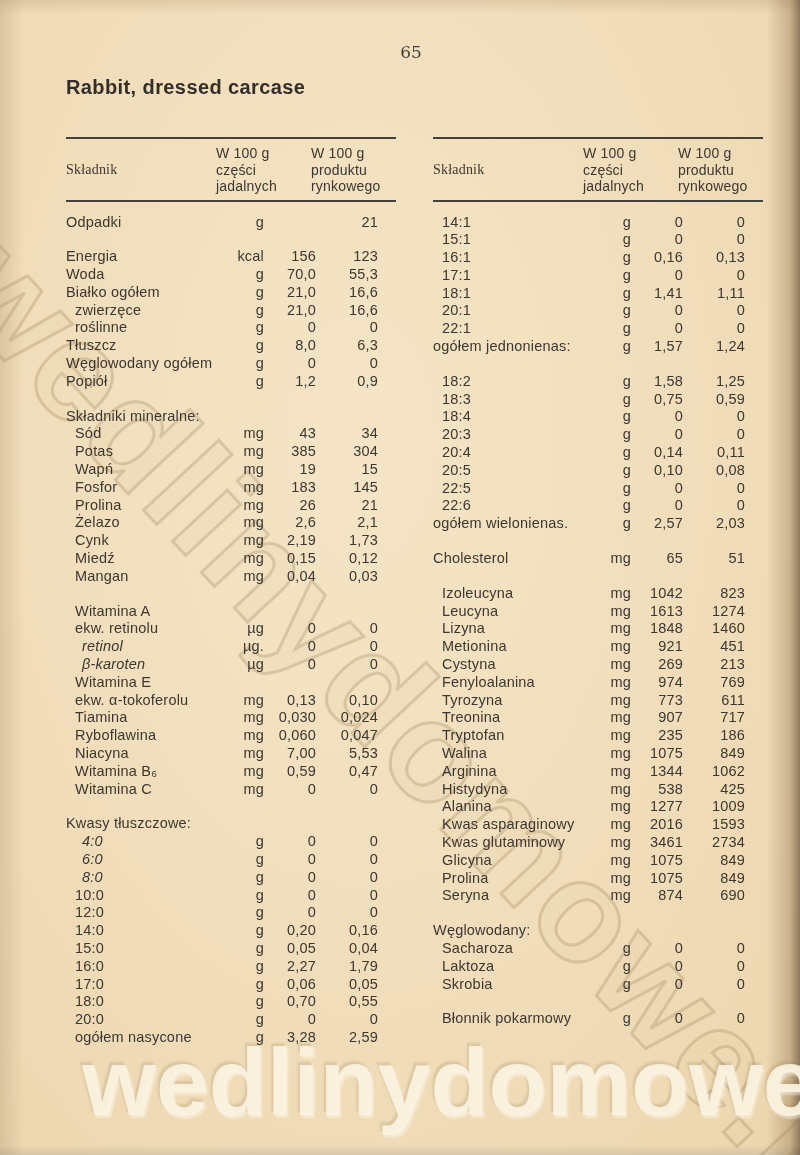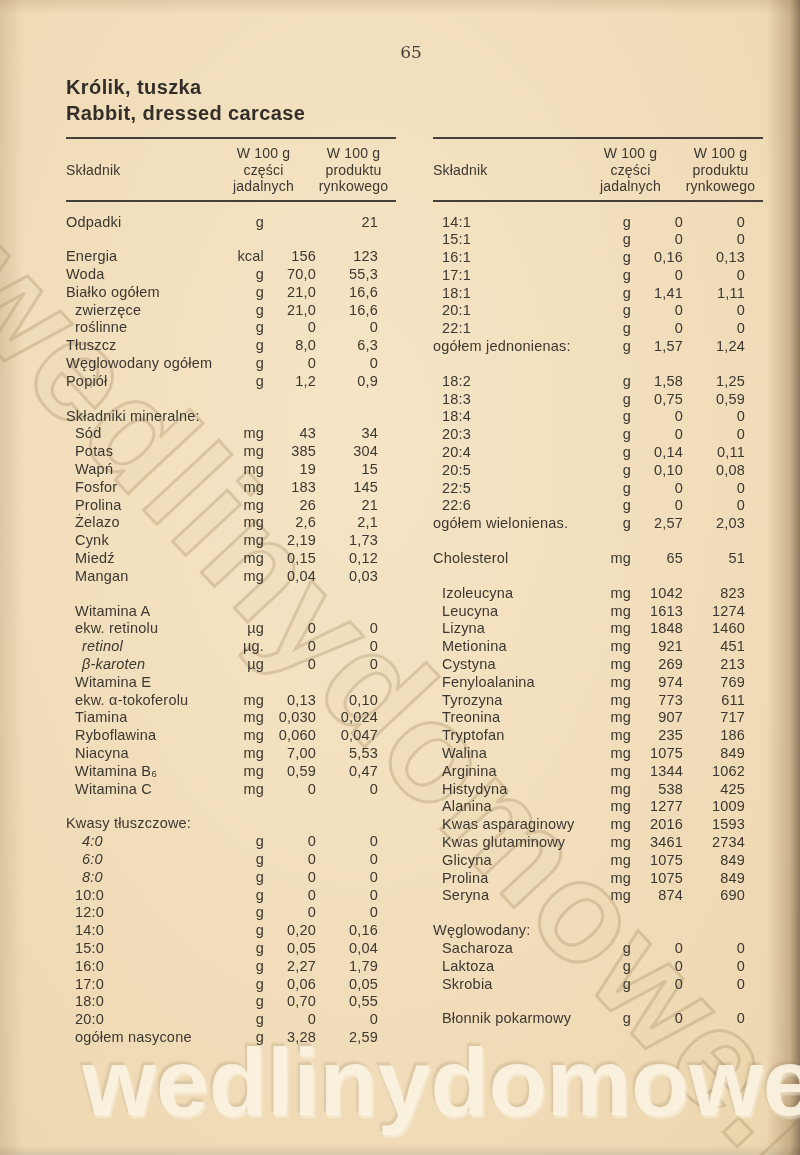--- a/index.html
+++ b/index.html
@@ -50,22 +50,22 @@
     display:flex;gap:37px;z-index:3;
   }
   .tcol{width:330px;flex:0 0 330px;}
   .thead{
     border-top:2px solid #45403a;
     border-bottom:2px solid #45403a;
     display:flex;align-items:flex-end;
     padding:6px 0 5px 0;
     font-size:14px;line-height:16.5px;letter-spacing:0.2px;
   }
-  .h-ingredient{flex:1;padding-bottom:16px;}
-  .h-col{width:95px;text-align:center;}
+  .h-ingredient{flex:1;padding-bottom:16px;font-family:Liberation Serif, serif;}
+  .h-col{width:95px;text-align:left;}
   .h-col-market{width:85px;}
   .tbody{padding-top:12px;}
   .row{
     display:flex;align-items:baseline;
     height:17.8px;line-height:17.8px;
     font-size:14.5px;letter-spacing:0.2px;
     padding-right:18px;white-space:nowrap;
   }
   .row .label{flex:1;overflow:visible;}
   .row .unit{width:50px;text-align:right;}
@@ -78,21 +78,20 @@
 </head>
 <body>
 
 <div class="page">
 
   <div class="wm-diag">wedlinydomowe.pl</div>
 
   <div class="page-number">65</div>
 
   <div class="title">
-    <div>Królik, tuszka</div>
     <div>Rabbit, dressed carcase</div>
   </div>
 
   <div class="columns">
 
     <section class="tcol">
       <header class="thead">
         <div class="h-ingredient">Składnik</div>
         <div class="h-col">
           <div>W 100 g</div>

